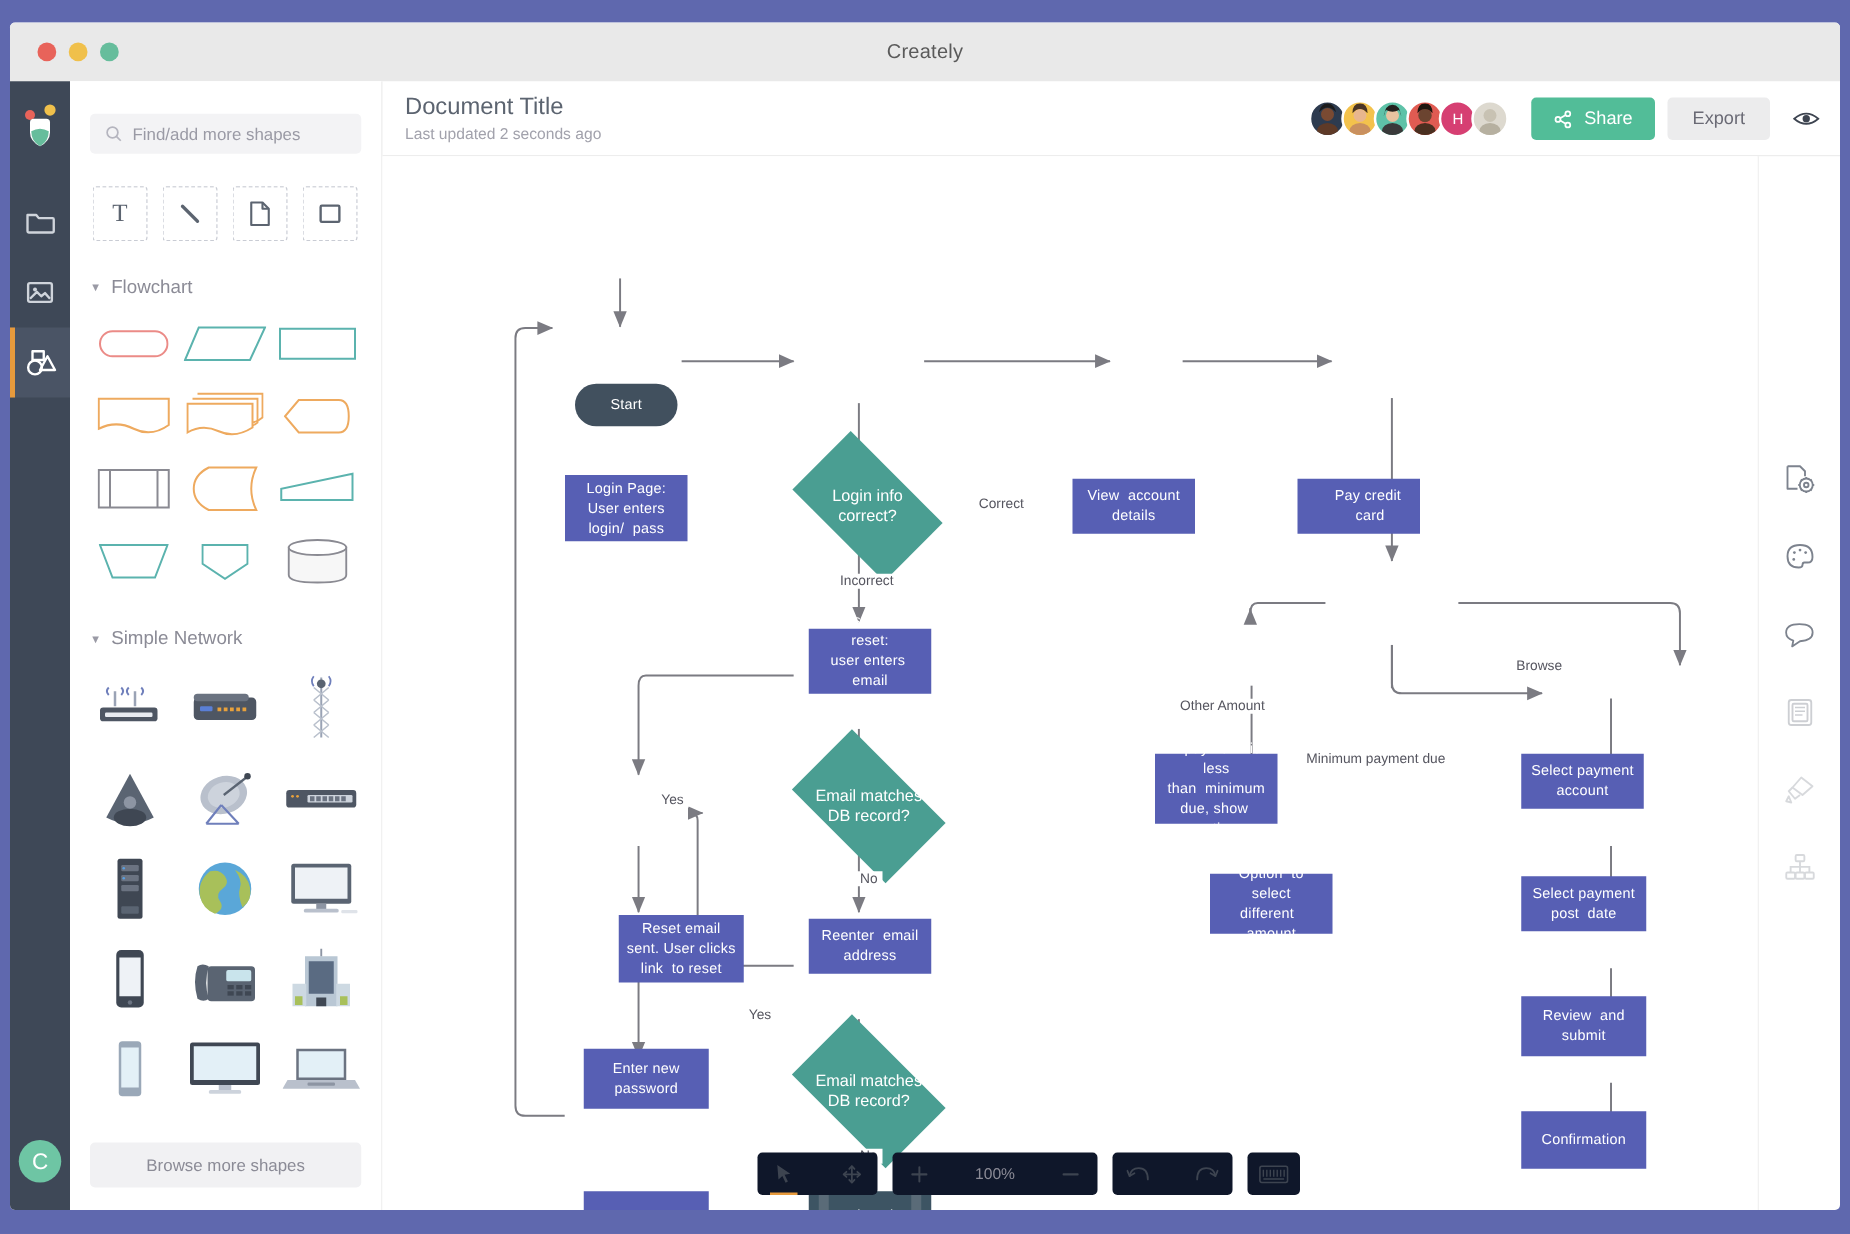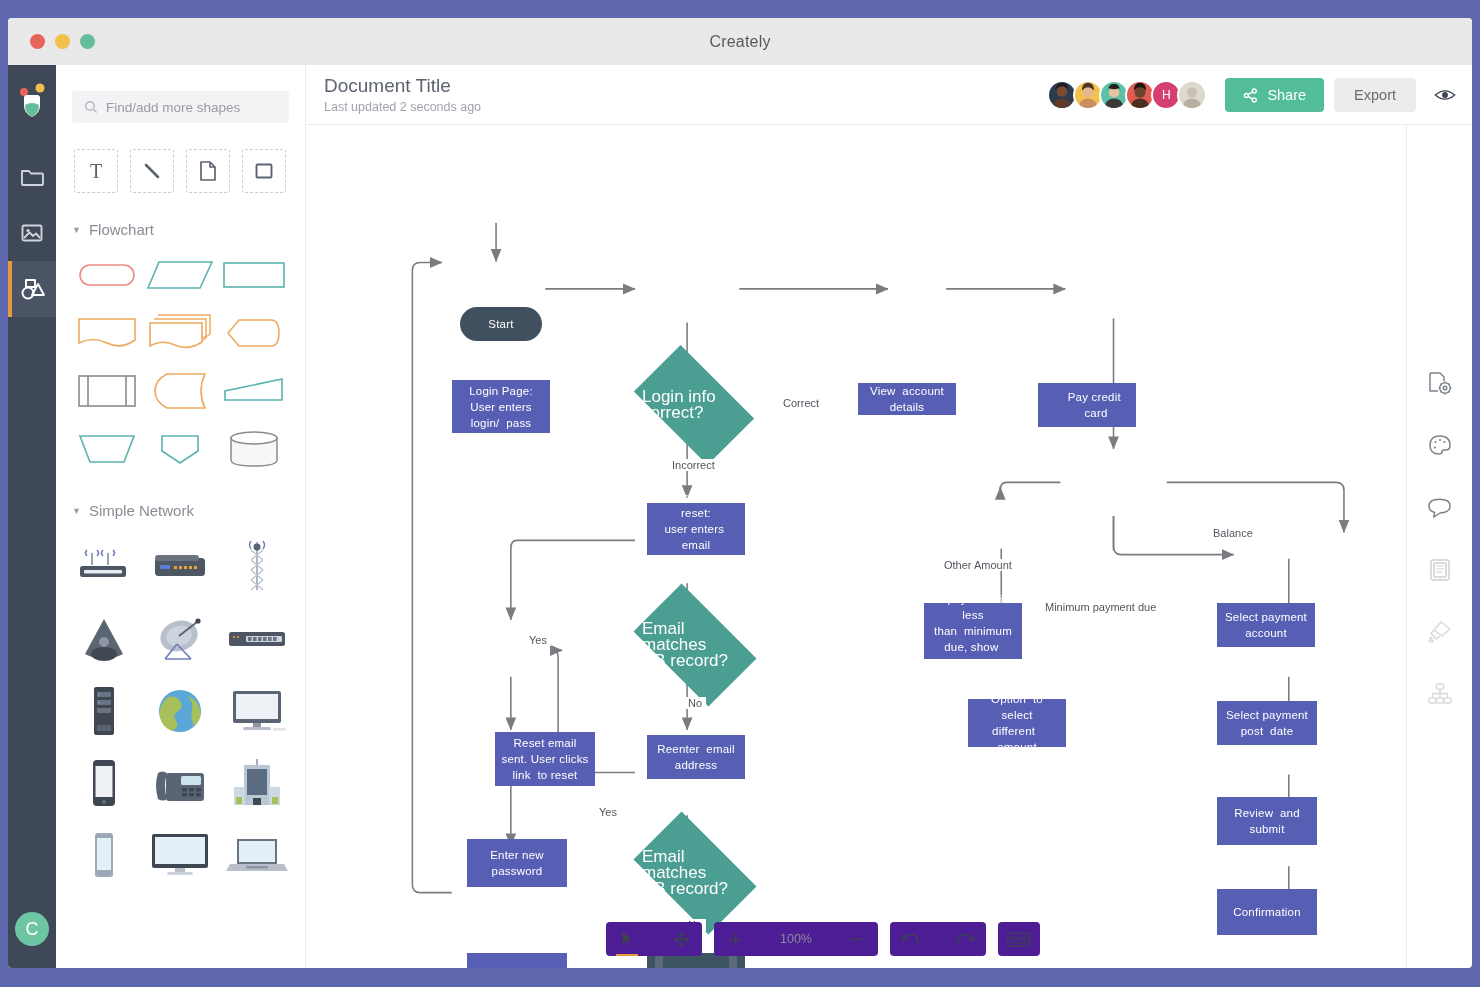--- a/index.html
+++ b/index.html
@@ -194,37 +194,37 @@
   .diamond {
     position: absolute;
     display: flex; align-items: center; justify-content: center;
   }
   .diamond .dshape {
     position: absolute; inset: 0;
     background: #4a9e92;
     transform: rotate(45deg);
   }
   .diamond .dtext {
-    position: relative; z-index: 2; color: #fff; font-size: 17px;
-    line-height: 16px; width: 130%;
+    position: relative; z-index: 2; color: #fff; font-size: 13px;
+    line-height: 16px; text-align: center; width: 130%;
   }
   .edgelabel {
     position: absolute; font-size: 11px; color: #55555f;
     background: #fff; padding: 0 4px; white-space: nowrap;
   }
   svg.wires { position: absolute; inset: 0; width: 100%; height: 100%; pointer-events: none; }
 
   
   .bottombar {
     position: absolute; left: 0; right: 66px; bottom: 0;
     height: 58px; display: flex; align-items: center; justify-content: center;
     gap: 12px;
   }
   .tgroup {
-    background: #4c1d95; border-radius: 4px; height: 34px;
+    background: #0f172a; border-radius: 4px; height: 34px;
     display: flex; align-items: center; padding: 0 4px; gap: 20px; justify-content: flex-end;
   }
   .tbtn {
     width: 34px; height: 30px; display: flex; align-items: center; justify-content: center;
     position: relative; cursor: pointer; border-radius: 3px;
   }
   .tbtn.sel::after {
     content:""; position:absolute; left: 6px; right: 6px; bottom: -2px; height: 2px; background: #e79a3c;
   }
   .zoomval { font-size: 12.5px; color: #8b8b96; padding: 0 8px; }
@@ -525,20 +525,21 @@
             <svg width="62" height="40">
               <path d="M11 4 H51 V29 H11 Z" fill="#6b7381"></path>
               <rect x="13" y="6" width="36" height="21" fill="#e3f0f7"></rect>
               <path d="M4 29 H58 L62 36 H0 Z" fill="#b9c0cc"></path>
               <rect x="20" y="31" width="22" height="2.5" rx="1" fill="#8d95a3"></rect>
             </svg>
           </div>
         </div>
       </div>
 
+      <div class="browse">Browse more shapes</div>
     </div>
 
     <div class="canvascol">
 
       <div class="dochead">
         <div>
           <div class="doctitle">Document Title</div>
           <div class="docsub">Last updated 2 seconds ago</div>
         </div>
         <div class="head-right">
@@ -667,21 +668,21 @@
           <div class="node n-proc" style="left:146px;top:255px;width:98px;height:53px;">
             <span>Login Page:<br>User enters<br>login/&nbsp; pass</span>
           </div>
 
           <div class="diamond" style="left:636px;top:247px;width:0;height:0;"></div>
           <div class="diamond" style="left:336px;top:247px;width:104px;height:66px;">
             <div class="dshape"></div>
             <div class="dtext">Login info<br>correct?</div>
           </div>
 
-          <div class="node n-proc" style="left:552px;top:258px;width:98px;height:32px;">
+          <div class="node n-proc" style="left:552px;top:258px;width:98px;height:44px;">
             <span>View&nbsp; account<br>details</span>
           </div>
 
           <div class="node n-proc" style="left:732px;top:258px;width:98px;height:44px;padding-left:24px;">
             <span>Pay credit&nbsp; card</span>
           </div>
 
           <div class="node n-proc" style="left:341px;top:378px;width:98px;height:52px;">
             <span>Password&nbsp; reset:<br>user enters&nbsp; email<br>address</span>
           </div>
@@ -741,21 +742,21 @@
             <span>Confirmation</span>
           </div>
 
           <div class="edgelabel" style="left:473px;top:272px;">Correct</div>
           <div class="edgelabel" style="left:362px;top:334px;">Incorrect</div>
           <div class="edgelabel" style="left:219px;top:509px;">Yes</div>
           <div class="edgelabel" style="left:378px;top:572px;">No</div>
           <div class="edgelabel" style="left:289px;top:681px;">Yes</div>
           <div class="edgelabel" style="left:378px;top:794px;">No</div>
           <div class="edgelabel" style="left:634px;top:434px;">Other Amount</div>
-          <div class="edgelabel" style="left:903px;top:402px;">Balance</div>
+          <div class="edgelabel" style="left:903px;top:402px;">Browse</div>
           <div class="edgelabel" style="left:735px;top:476px;">Minimum payment due</div>
 
           <div class="bottombar">
             <div class="tgroup">
               <div class="tbtn sel">
                 <svg width="17" height="17" viewBox="0 0 18 18" fill="#3d4450">
                   <path d="M3 1 L14 8.4 L9.2 9.3 L12 15 L10 16 L7.3 10.3 L4 13.4 Z"></path>
                 </svg>
               </div>
               <div class="tbtn">

